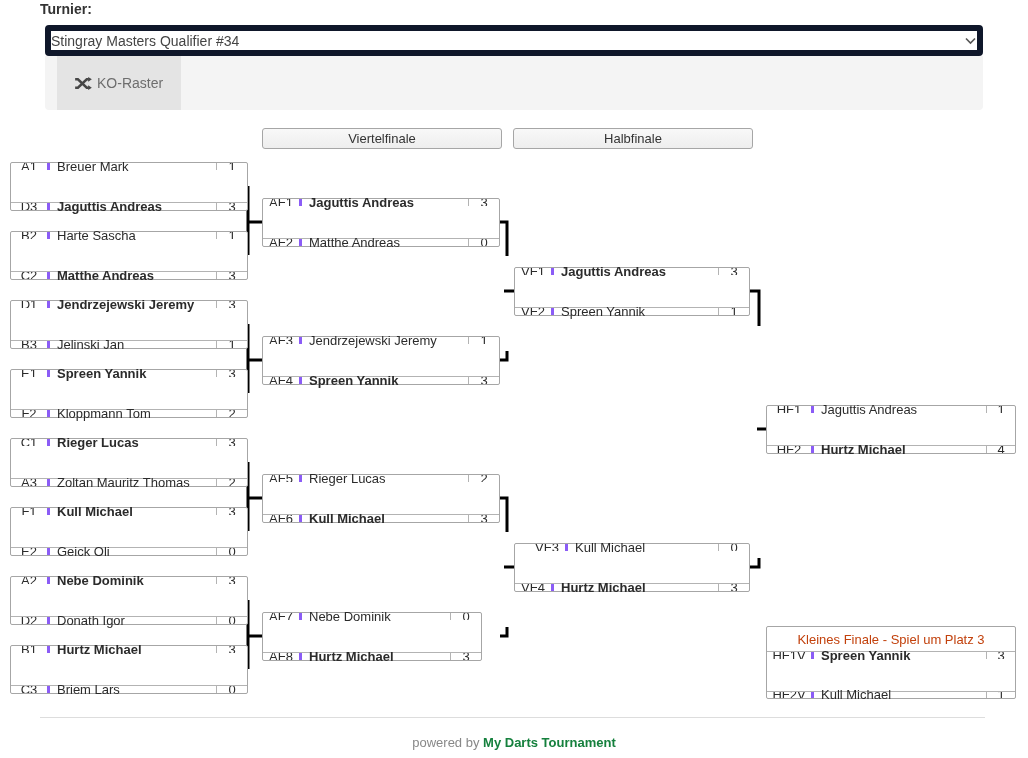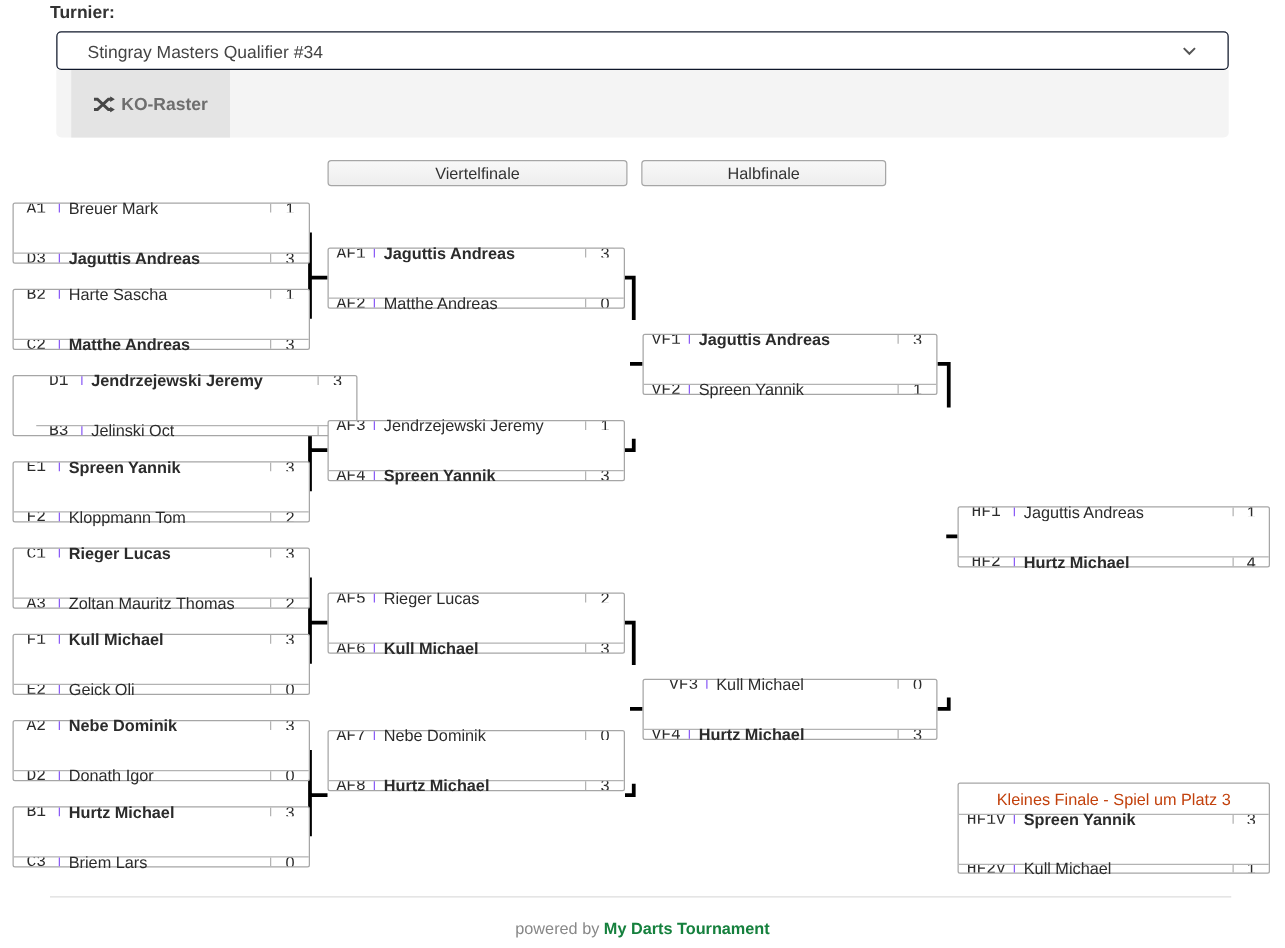--- a/index.html
+++ b/index.html
@@ -2,46 +2,46 @@
 <html><head>
 <meta charset="utf-8">
 <style>
   html,body{margin:0;padding:0;background:#fff;}
   .page{position:relative;width:1028px;height:758px;background:#fff;
         font-family:"Liberation Sans", sans-serif;color:#333;overflow:hidden;}
 
   .tournament-label{position:absolute;left:40px;top:1px;font-size:14px;font-weight:bold;color:#333;}
 
   .select{position:absolute;left:45px;top:25px;width:938px;height:31px;box-sizing:border-box;
-          border:1px solid #0f172a;border-radius:4px;background:#fff;display:flex;
-          align-items:center;justify-content:space-between;padding:0 24px;cursor:pointer;}
+          border:6px solid #0f172a;border-radius:4px;background:#fff;display:flex;
+          align-items:center;justify-content:space-between;padding:0 0;cursor:pointer;}
   .select .val{font-size:14px;color:#444;}
 
   .tabbar{position:absolute;left:45px;top:56px;width:938px;height:54px;background:#f4f4f4;
-          border-radius:0 0 4px 4px;display:flex;align-items:stretch;padding-left:12px;box-sizing:border-box;font-weight:bold;}
+          border-radius:0 0 4px 4px;display:flex;align-items:stretch;padding-left:12px;box-sizing:border-box;}
   .tab{display:flex;align-items:center;gap:5px;padding:0 18px;font-size:14px;color:#6e6e6e;cursor:pointer;}
   .tab.active{background:#e4e4e4;}
   .tab svg{flex:none;}
 
   .bracket{position:absolute;left:0;top:0;width:1028px;height:758px;}
   #connectors{position:absolute;left:0;top:0;pointer-events:none;}
 
   .round-header{position:absolute;height:21px;box-sizing:border-box;border:1px solid #a6a6a6;
                 border-radius:3px;background:linear-gradient(#f8f8f8,#eeeeee);
                 display:flex;align-items:center;justify-content:center;
                 font-size:13px;color:#333;}
 
   .match{position:absolute;height:49px;box-sizing:border-box;border:1px solid #a6a6a6;
          border-radius:2px;background:#fff;display:flex;flex-direction:column;}
   .match.tall{height:73px;}
   .mrow{flex:1;display:flex;align-items:center;min-height:0;}
   .mrow + .mrow{border-top:1px solid #b3b3b3;margin-top:32px;}
   .cell{font-size:13px;color:#2b2b2b;white-space:nowrap;overflow:hidden;}
   .seed{flex:none;text-align:right;align-self:stretch;display:flex;align-items:center;
-        justify-content:center;border-right:1px solid #8b5cf6;font-family:Liberation Mono, monospace;}
+        justify-content:center;border-right:3px solid #8b5cf6;}
   .pname{flex:1;padding-left:7px;}
   .winner .pname{font-weight:bold;}
   .score{flex:none;text-align:center;align-self:stretch;display:flex;align-items:center;
          justify-content:center;border-left:1px solid #b3b3b3;}
   .mtitle{flex:none;height:24px;display:flex;align-items:center;justify-content:center;
           font-size:13px;color:#c2410c;border-bottom:1px solid #b3b3b3;}
 
   .footer-divider{position:absolute;left:40px;top:717px;width:945px;height:0;border-top:1px solid #ddd;}
   .footer-text{position:absolute;left:0;top:735px;width:1028px;text-align:center;font-size:13px;color:#888;}
   .footer-text a{color:#337ab7;font-weight:bold;text-decoration:none;cursor:pointer;}
@@ -97,29 +97,29 @@
           <div class="cell seed" style="width: 36px;">B2</div>
           <div class="cell pname">Harte Sascha</div>
           <div class="cell score" style="width: 30px;">1</div>
         </div>
         <div class="mrow winner">
           <div class="cell seed" style="width: 36px;">C2</div>
           <div class="cell pname">Matthe Andreas</div>
           <div class="cell score" style="width: 30px;">3</div>
         </div>
       </div>
-      <div class="match" style="left: 10px; top: 300px; width: 276px; padding-left: 18px;">
+      <div class="match" style="left: 10px; top: 300px; width: 238px;">
         <div class="mrow winner">
           <div class="cell seed" style="width: 36px;">D1</div>
           <div class="cell pname">Jendrzejewski Jeremy</div>
           <div class="cell score" style="width: 30px;">3</div>
         </div>
         <div class="mrow">
           <div class="cell seed" style="width: 36px;">B3</div>
-          <div class="cell pname">Jelinski Oct</div>
+          <div class="cell pname">Jelinski Jan</div>
           <div class="cell score" style="width: 30px;">1</div>
         </div>
       </div>
       <div class="match" style="left: 10px; top: 369px; width: 238px;">
         <div class="mrow winner">
           <div class="cell seed" style="width: 36px;">E1</div>
           <div class="cell pname">Spreen Yannik</div>
           <div class="cell score" style="width: 30px;">3</div>
         </div>
         <div class="mrow">
@@ -206,33 +206,33 @@
           <div class="cell seed" style="width: 36px;">AF5</div>
           <div class="cell pname">Rieger Lucas</div>
           <div class="cell score" style="width: 30px;">2</div>
         </div>
         <div class="mrow winner">
           <div class="cell seed" style="width: 36px;">AF6</div>
           <div class="cell pname">Kull Michael</div>
           <div class="cell score" style="width: 30px;">3</div>
         </div>
       </div>
-      <div class="match" style="left: 262px; top: 584px; width: 238px;">
+      <div class="match" style="left: 262px; top: 612px; width: 220px;">
         <div class="mrow">
           <div class="cell seed" style="width: 36px;">AF7</div>
           <div class="cell pname">Nebe Dominik</div>
           <div class="cell score" style="width: 30px;">0</div>
         </div>
         <div class="mrow winner">
           <div class="cell seed" style="width: 36px;">AF8</div>
           <div class="cell pname">Hurtz Michael</div>
           <div class="cell score" style="width: 30px;">3</div>
         </div>
       </div>
-      <div class="round-header" style="left: 513px; top: 128px; width: 196px;">Halbfinale</div>
+      <div class="round-header" style="left: 513px; top: 128px; width: 240px;">Halbfinale</div>
       <div class="match" style="left: 514px; top: 267px; width: 236px;">
         <div class="mrow winner">
           <div class="cell seed" style="width: 36px;">VF1</div>
           <div class="cell pname">Jaguttis Andreas</div>
           <div class="cell score" style="width: 30px;">3</div>
         </div>
         <div class="mrow">
           <div class="cell seed" style="width: 36px;">VF2</div>
           <div class="cell pname">Spreen Yannik</div>
           <div class="cell score" style="width: 30px;">1</div>

